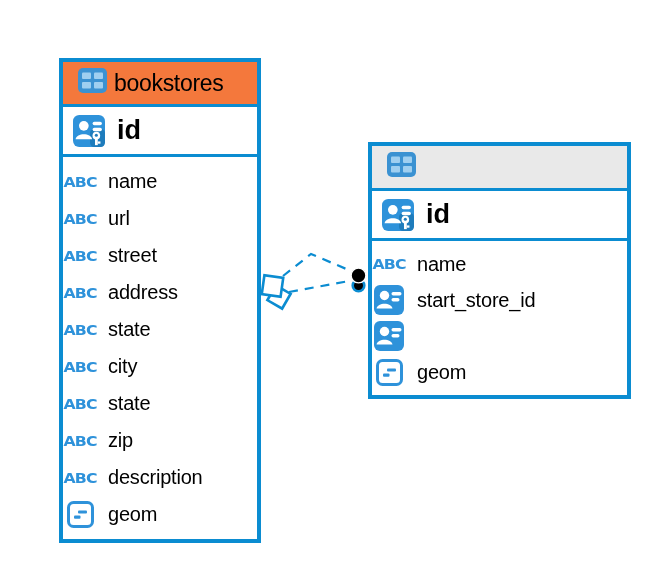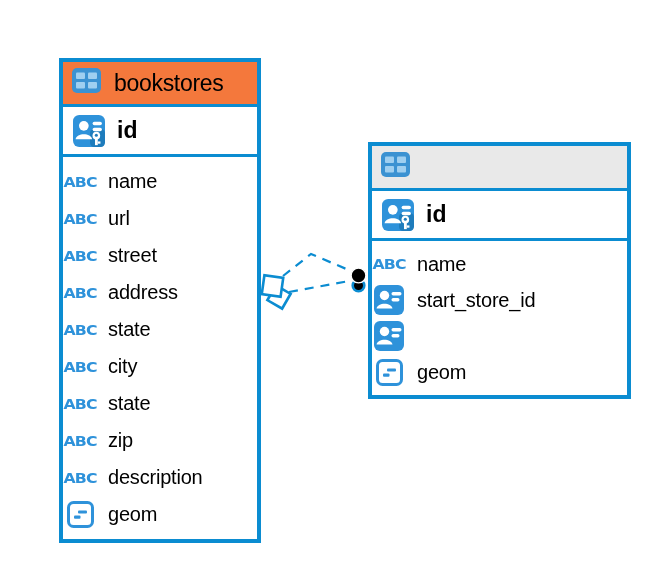--- a/index.html
+++ b/index.html
@@ -8,30 +8,30 @@
     font-family:"Liberation Sans","DejaVu Sans",sans-serif;
     overflow:hidden;color:#000;
   }
   .table{
     position:absolute;background:#fff;border:4px solid #0b8cd1;
     box-sizing:border-box;
   }
   .t1{left:59px;top:58px;width:202px;}
   .t2{left:368px;top:142px;width:263px;}
   .thead{
-    height:42px;display:flex;align-items:center;gap:13px;
-    padding:0 6px 0 9px;border-bottom:3px solid #0b8cd1;
+    height:42px;display:flex;align-items:center;gap:7px;
+    padding:0 6px 0 15px;border-bottom:3px solid #0b8cd1;
     font-size:23px;letter-spacing:-0.3px;white-space:nowrap;
   }
   .thead.selected{background:#f4783c;}
   .thead.plain{background:#e9e9e9;}
   .pkrow{
     height:47px;display:flex;align-items:center;
     padding-left:9px;border-bottom:3px solid #0b8cd1;
-    font-weight:bold;font-size:23px;
+    font-weight:bold;font-size:27px;
   }
   .cols{padding:6px 0 6px 0;}
   .col-row{height:37px;display:flex;align-items:center;}
   .t2 .col-row{height:36px;}
   .t2 .cols{padding:5px 0 5px 0;}
   .icon-box{width:34px;flex:none;display:flex;justify-content:center;align-items:center;margin-right:11px;}
   .col-label{font-size:20px;letter-spacing:-0.2px;white-space:nowrap;}
   .abc{
     color:#2e92da;font-weight:700;font-size:15px;letter-spacing:-0.8px;
     transform:scale(1.05,0.95);font-family:"DejaVu Sans",sans-serif;

